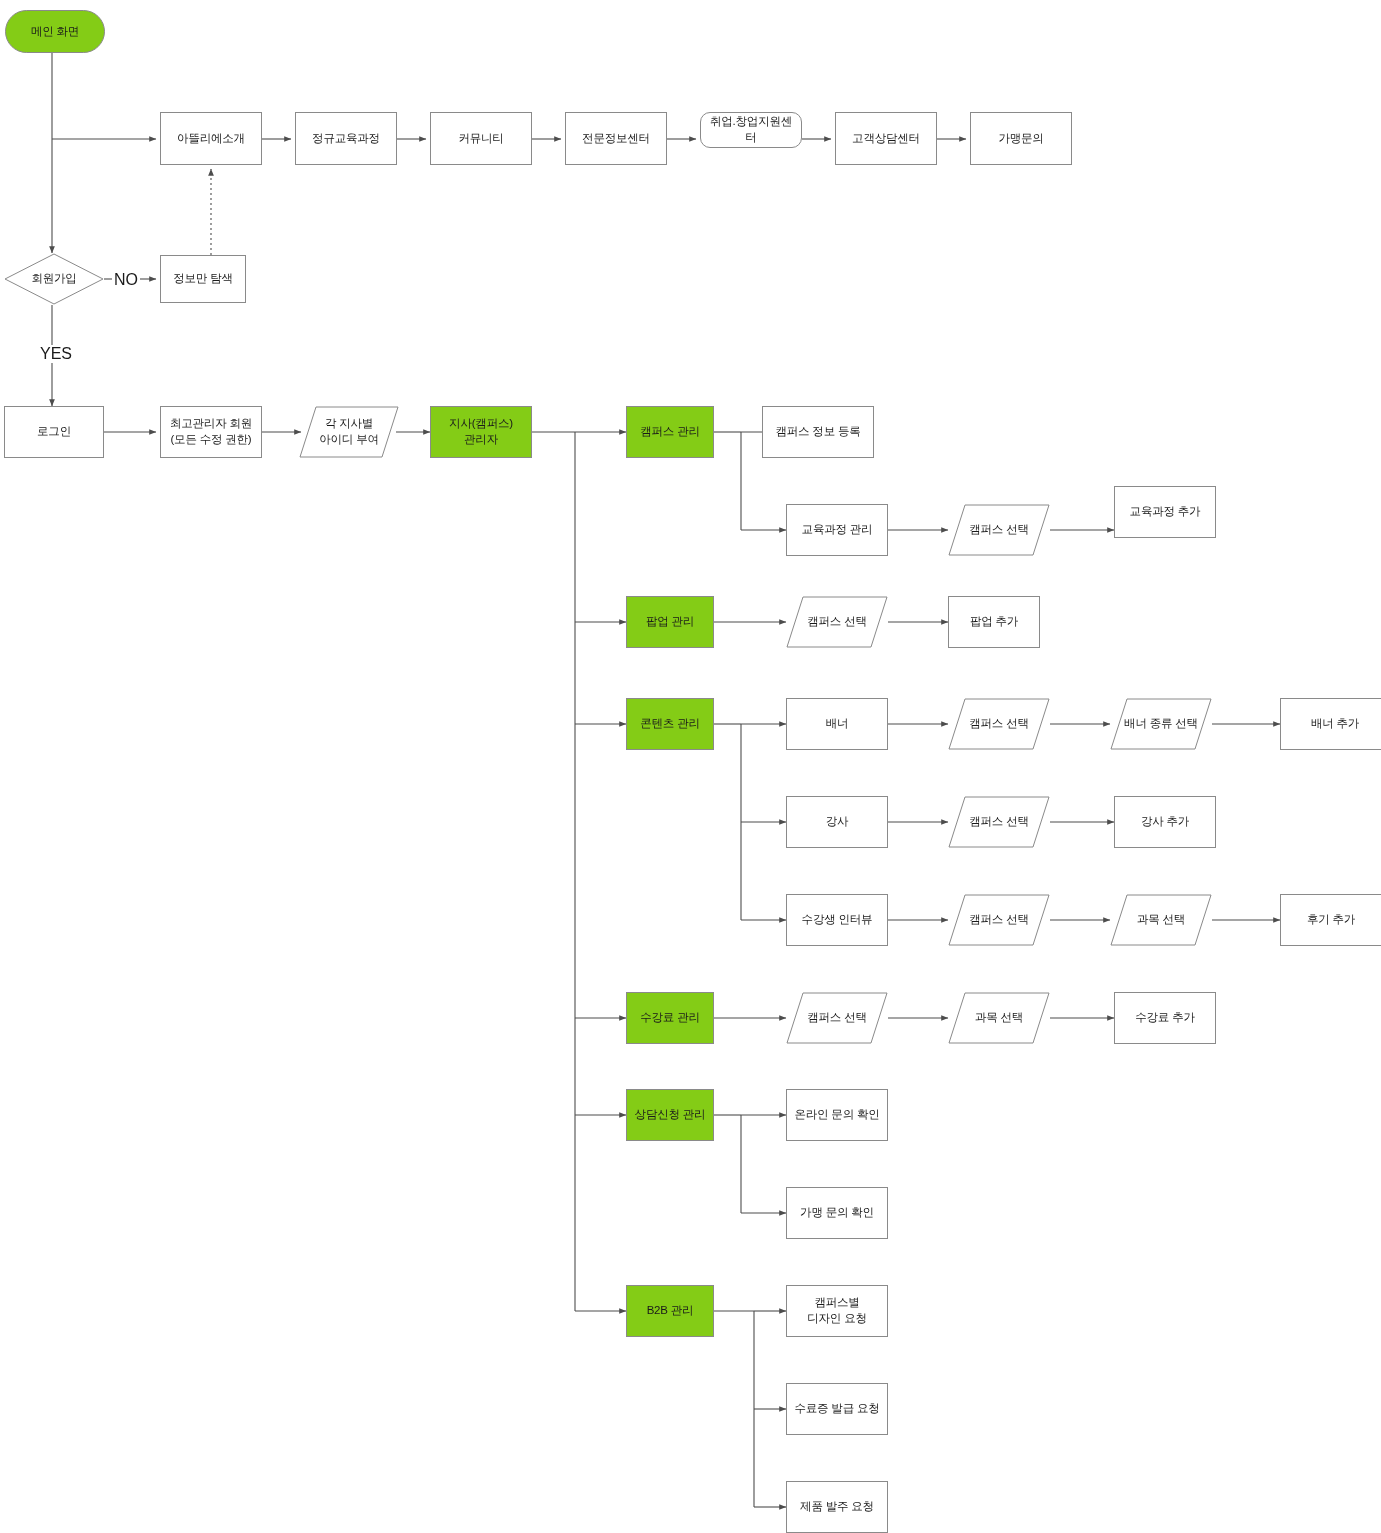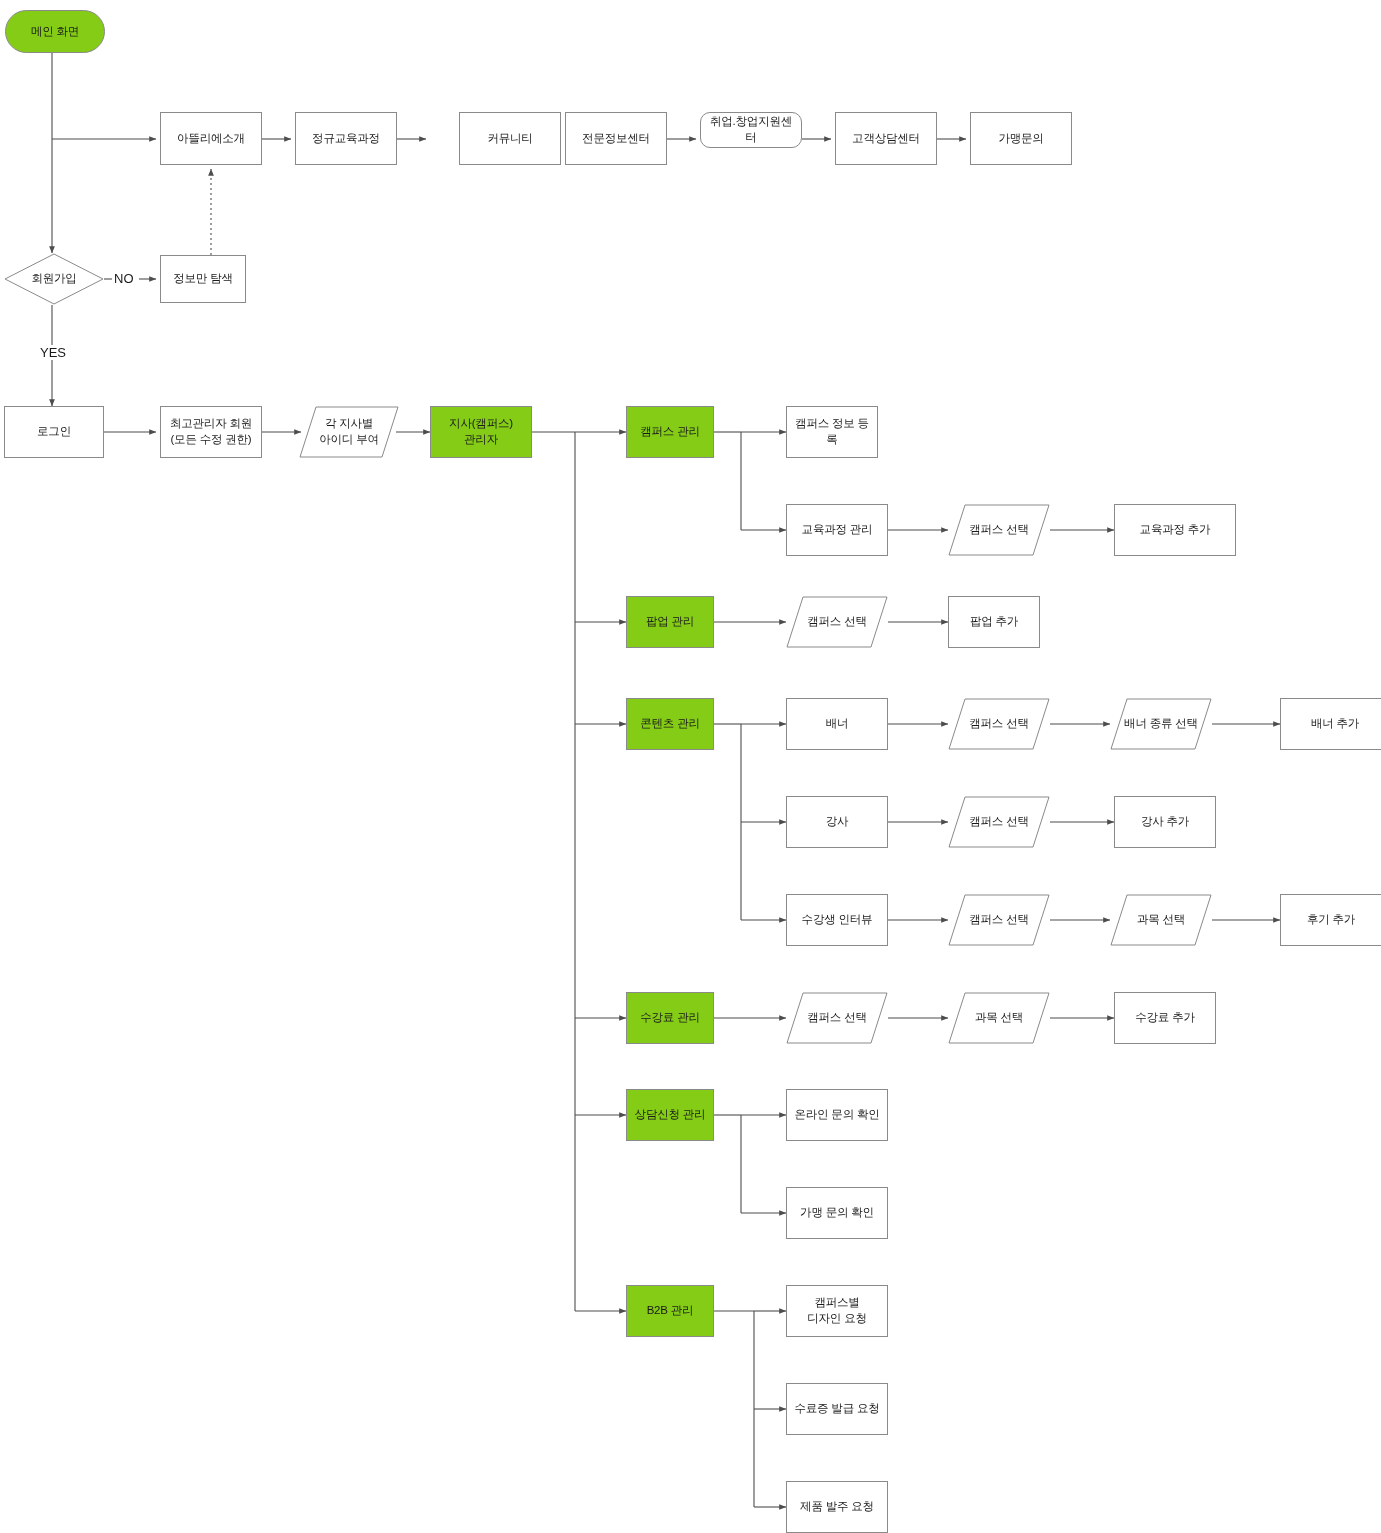--- a/index.html
+++ b/index.html
@@ -60,21 +60,21 @@
     width: 100%;
     height: 100%;
   }
   .node .lbl {
     position: relative;
     z-index: 2;
     padding: 0 4px;
   }
   .edge-label {
     position: absolute;
-    font-size: 13px;
+    font-size: 16px;
     color: #1a1a1a;
     background: #ffffff;
     padding: 0 2px;
     white-space: nowrap;
   }
 </style>
 </head>
 <body>
 
 <div id="canvas">
@@ -180,21 +180,21 @@
   <div class="node" style="left:160px;top:255px;width:86px;height:48px;">
     <span class="lbl">정보만 탐색</span>
   </div>
 
   <div class="node" style="left:160px;top:112px;width:102px;height:53px;">
     <span class="lbl">아뜰리에소개</span>
   </div>
   <div class="node" style="left:295px;top:112px;width:102px;height:53px;">
     <span class="lbl">정규교육과정</span>
   </div>
-  <div class="node" style="left:430px;top:112px;width:102px;height:53px;margin-left:29px;">
+  <div class="node" style="left:430px;top:112px;width:102px;height:53px;">
     <span class="lbl">커뮤니티</span>
   </div>
   <div class="node" style="left:565px;top:112px;width:102px;height:53px;">
     <span class="lbl">전문정보센터</span>
   </div>
   <div class="node" style="left:700px;top:112px;width:102px;height:36px;border-radius:10px;">
     <span class="lbl">취업.창업지원센터</span>
   </div>
   <div class="node" style="left:835px;top:112px;width:102px;height:53px;">
     <span class="lbl">고객상담센터</span>
@@ -234,33 +234,33 @@
   <div class="node gray" style="left:626px;top:992px;width:88px;height:52px;">
     <span class="lbl">수강료 관리</span>
   </div>
   <div class="node gray" style="left:626px;top:1089px;width:88px;height:52px;">
     <span class="lbl">상담신청 관리</span>
   </div>
   <div class="node gray" style="left:626px;top:1285px;width:88px;height:52px;">
     <span class="lbl">B2B 관리</span>
   </div>
 
-  <div class="node" style="left:786px;top:406px;width:92px;height:52px;">
+  <div class="node" style="left:762px;top:406px;width:112px;height:52px;">
     <span class="lbl">캠퍼스 정보 등록</span>
   </div>
   <div class="node" style="left:786px;top:504px;width:102px;height:52px;">
     <span class="lbl">교육과정 관리</span>
   </div>
   <div class="node shape-para" style="left:948px;top:504px;width:102px;height:52px;">
     <svg class="shp" viewBox="0 0 102 52" preserveAspectRatio="none">
       <polygon points="17,1 101,1 85,51 1,51" fill="#ffffff" stroke="#8a8a8a" stroke-width="1"></polygon>
     </svg>
     <span class="lbl">캠퍼스 선택</span>
   </div>
-  <div class="node" style="left:1114px;top:504px;width:122px;height:52px;">
+  <div class="node" style="left:1114px;top:486px;width:102px;height:52px;">
     <span class="lbl">교육과정 추가</span>
   </div>
 
   <div class="node shape-para" style="left:786px;top:596px;width:102px;height:52px;">
     <svg class="shp" viewBox="0 0 102 52" preserveAspectRatio="none">
       <polygon points="17,1 101,1 85,51 1,51" fill="#ffffff" stroke="#8a8a8a" stroke-width="1"></polygon>
     </svg>
     <span class="lbl">캠퍼스 선택</span>
   </div>
   <div class="node" style="left:948px;top:596px;width:92px;height:52px;">

